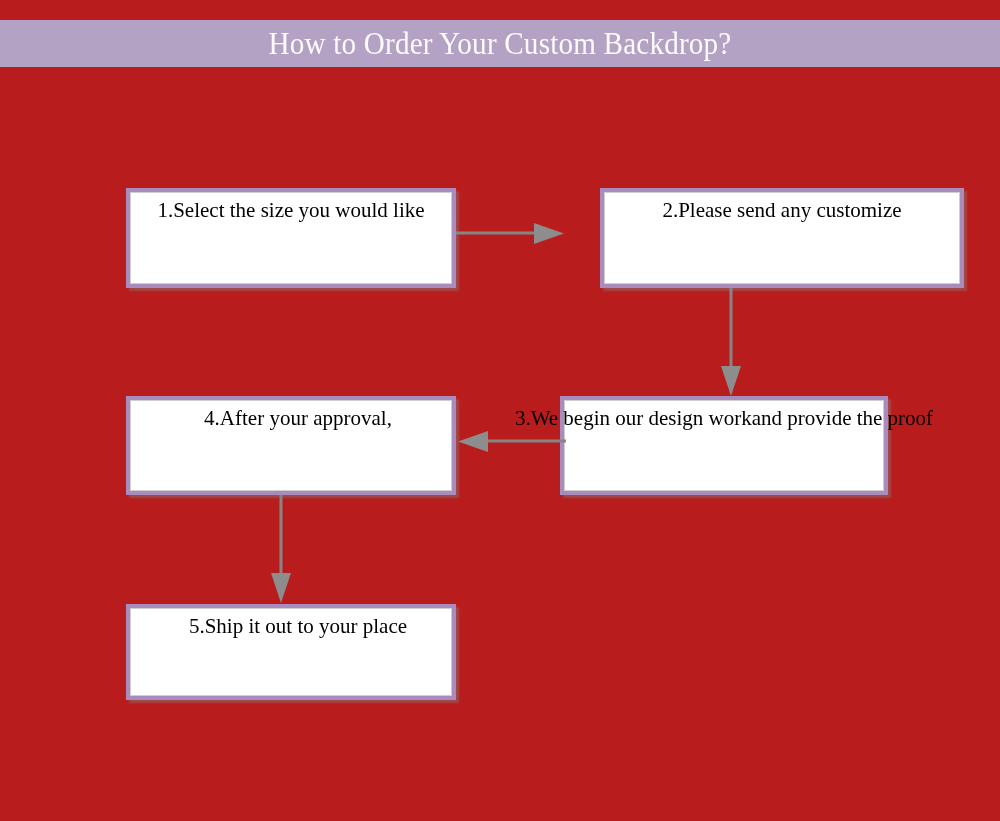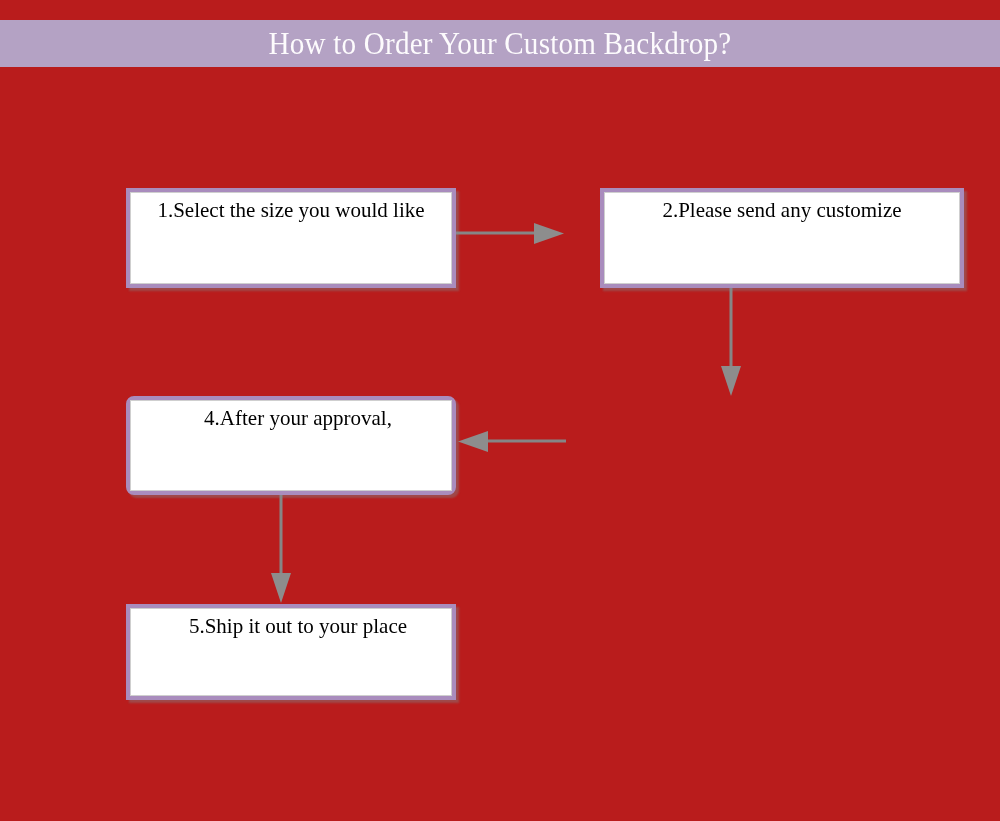--- a/index.html
+++ b/index.html
@@ -79,21 +79,21 @@
     display: flex;
     justify-content: space-between;
   }
   .line.justified > span { display: inline-block; }
   .line.indented { padding-left: 18px; }
   .line.indented-sm { padding-left: 14px; }
 
   #box1 { left: 126px; top: 188px;  width: 330px; height: 100px; }
   #box2 { left: 560px; top: 188px;  width: 364px; height: 100px; margin-left: 40px; }
   #box3 { left: 560px; top: 396px;  width: 328px; height: 99px;  }
-  #box4 { left: 126px; top: 396px;  width: 330px; height: 99px; border-radius: 8px;  }
+  #box4 { left: 126px; top: 396px;  width: 330px; height: 99px;  }
   #box5 { left: 126px; top: 604px;  width: 330px; height: 96px; padding-left: 8px;  }
 
   
   .connector {
     position: absolute;
   }
   .connector svg { display: block; overflow: visible; }
 </style>
 </head>
 <body>
@@ -112,20 +112,28 @@
   </div>
 
   <div class="flow-box" id="box2">
     <div class="inner">
       <div class="line justified">
         <span>2.Please send any customize</span>
       </div>
     </div>
   </div>
 
+  <div class="flow-box" id="box3">
+    <div class="inner">
+      <div class="line justified">
+        <span>3.We begin our design work</span>
+      </div>
+      <div class="line">and provide the proof</div>
+    </div>
+  </div>
 
   <div class="flow-box" id="box4">
     <div class="inner">
       <div class="line indented-sm">4.After your approval,</div>
     </div>
   </div>
 
   <div class="flow-box" id="box5">
     <div class="inner">
       <div class="line indented-sm">5.Ship it out to your place</div>

